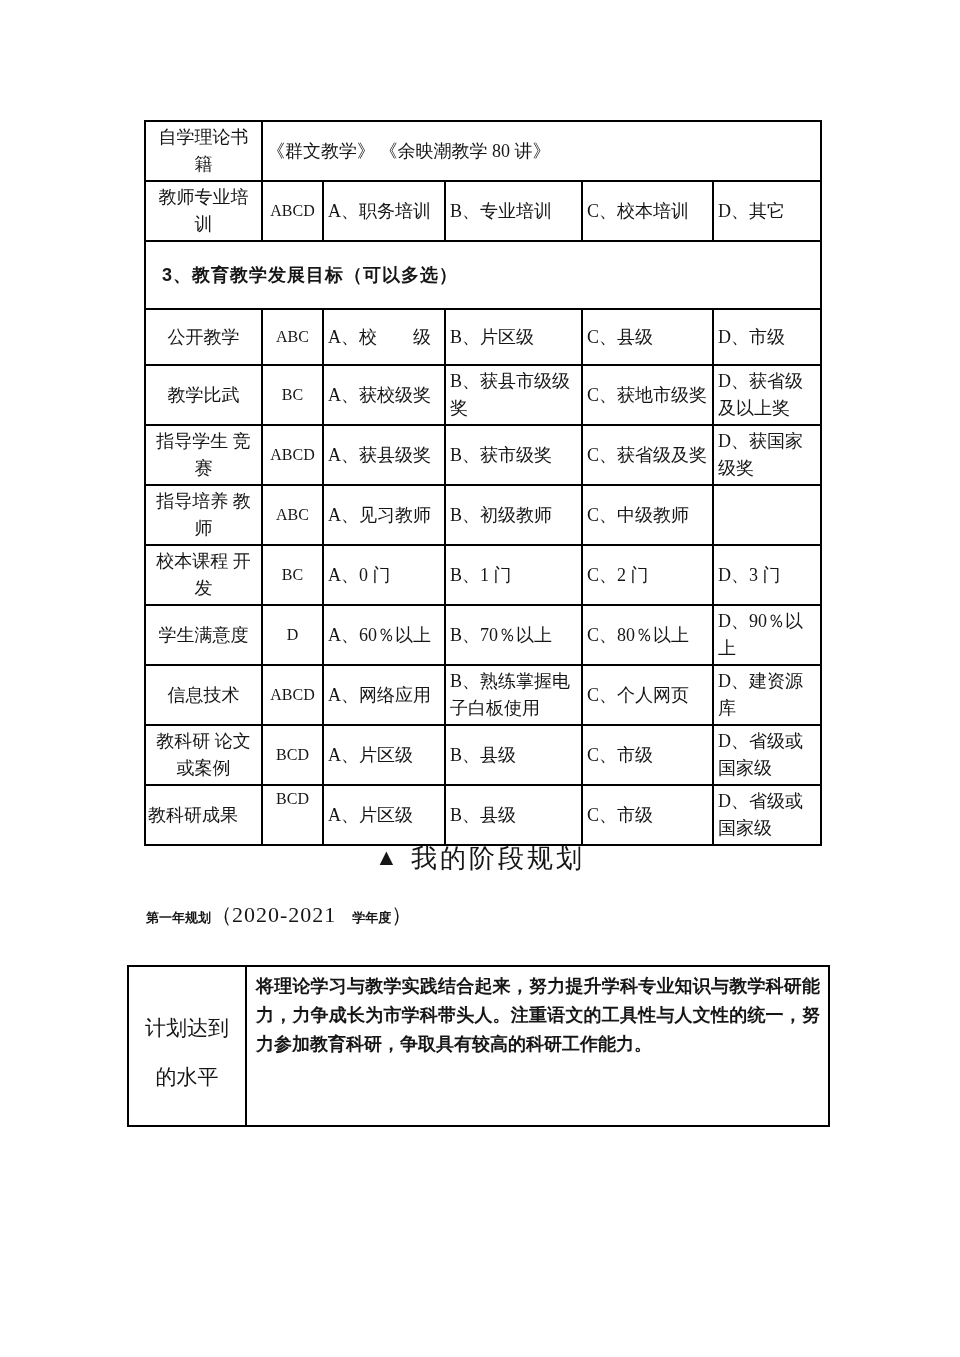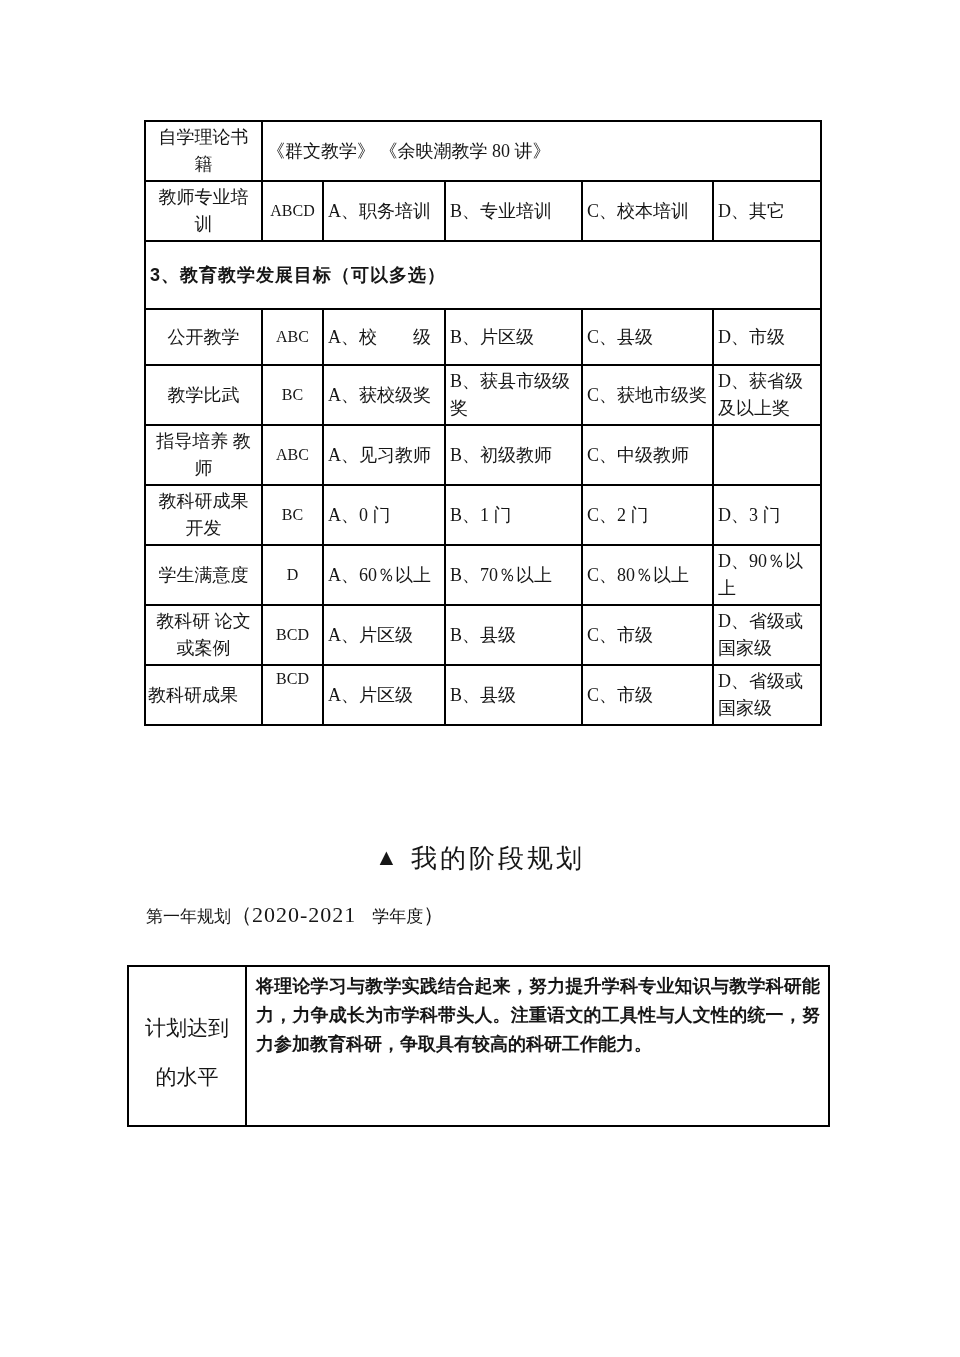--- a/index.html
+++ b/index.html
@@ -42,21 +42,21 @@
     font-size: 18px;
     line-height: 1.5;
     padding: 2px 2px 2px 4px;
     text-align: left;
   }
   td.merged { }
   td.sect {
     font-family: "Liberation Sans", "DejaVu Sans", sans-serif;
     font-weight: bold;
     font-size: 18px;
-    padding-left: 4px;
+    padding-left: 16px;
     letter-spacing: 1px;
   }
 
   
   .stage-heading {
     position: absolute;
     top: 841px;
     left: 0;
     width: 100%;
     text-align: center;
@@ -75,22 +75,22 @@
   
   .plan-line {
     position: absolute;
     left: 146px;
     top: 901px;
     white-space: nowrap;
   }
   .plan-line span { vertical-align: baseline; }
   .plan-label, .plan-suffix {
     font-family: "Liberation Sans", "DejaVu Sans", sans-serif;
-    font-weight: normal;
-    font-size: 17px;
+    font-weight: bold;
+    font-size: 13px;
   }
   .plan-suffix { margin-left: 16px; }
   .paren {
     font-family: "Liberation Sans", "DejaVu Sans", sans-serif;
     font-size: 21px;
   }
   .years {
     font-family: "Liberation Serif", "DejaVu Serif", serif;
     font-size: 22px;
     letter-spacing: 1px;
@@ -154,42 +154,58 @@
     </tr>
         <tr>
       <td class="label">教学比武</td>
       <td class="code">BC</td>
       <td class="opt">A、获校级奖</td>
       <td class="opt">B、获县市级级奖</td>
       <td class="opt">C、获地市级奖</td>
       <td class="opt">D、获省级及以上奖</td>
     </tr>
         <tr>
+      <td class="label">指导学生 竞赛</td>
+      <td class="code">ABCD</td>
+      <td class="opt">A、获县级奖</td>
+      <td class="opt">B、获市级奖</td>
+      <td class="opt">C、获省级及奖</td>
+      <td class="opt">D、获国家级奖</td>
+    </tr>
+        <tr>
       <td class="label">指导培养 教师</td>
       <td class="code">ABC</td>
       <td class="opt">A、见习教师</td>
       <td class="opt">B、初级教师</td>
       <td class="opt">C、中级教师</td>
       <td class="opt"></td>
     </tr>
         <tr>
-      <td class="label">教科研成果 开发</td>
+      <td class="label">校本课程 开发</td>
       <td class="code">BC</td>
       <td class="opt">A、0 门</td>
       <td class="opt">B、1 门</td>
       <td class="opt">C、2 门</td>
       <td class="opt">D、3 门</td>
     </tr>
         <tr>
       <td class="label">学生满意度</td>
       <td class="code">D</td>
       <td class="opt">A、60％以上</td>
       <td class="opt">B、70％以上</td>
       <td class="opt">C、80％以上</td>
       <td class="opt">D、90％以上</td>
+    </tr>
+        <tr>
+      <td class="label">信息技术</td>
+      <td class="code">ABCD</td>
+      <td class="opt">A、网络应用</td>
+      <td class="opt">B、熟练掌握电子白板使用</td>
+      <td class="opt">C、个人网页</td>
+      <td class="opt">D、建资源库</td>
     </tr>
         <tr>
       <td class="label">教科研 论文或案例</td>
       <td class="code">BCD</td>
       <td class="opt">A、片区级</td>
       <td class="opt">B、县级</td>
       <td class="opt">C、市级</td>
       <td class="opt">D、省级或国家级</td>
     </tr>
         <tr>

